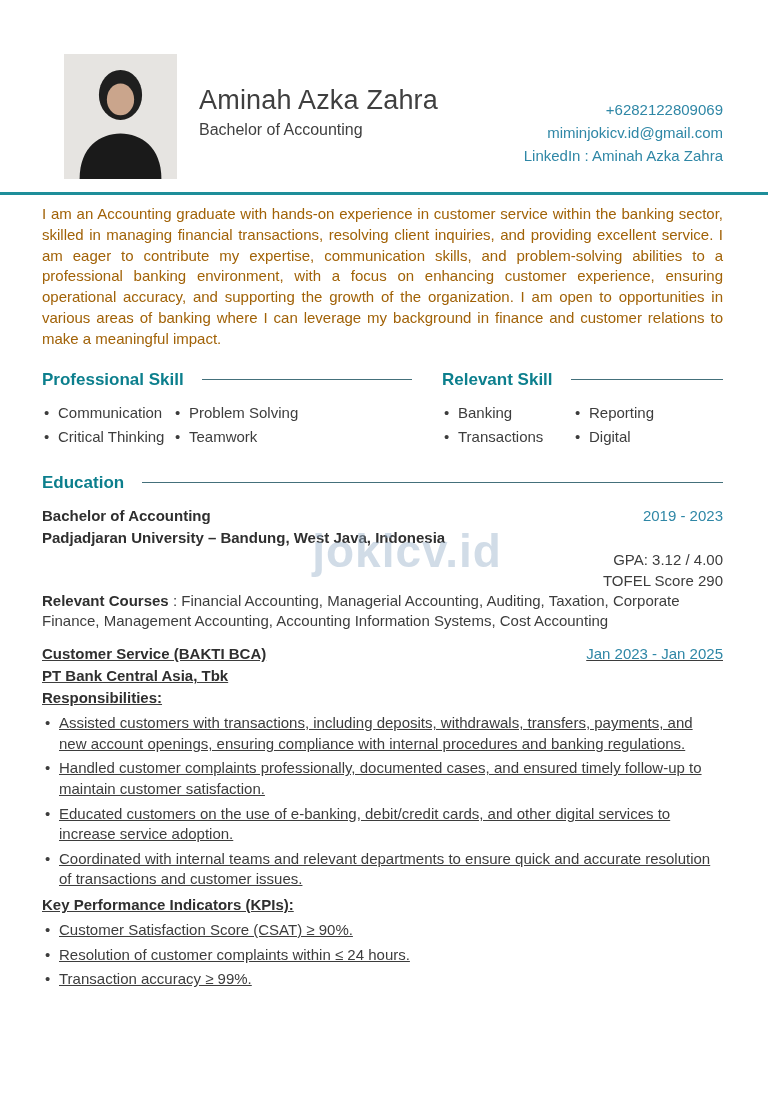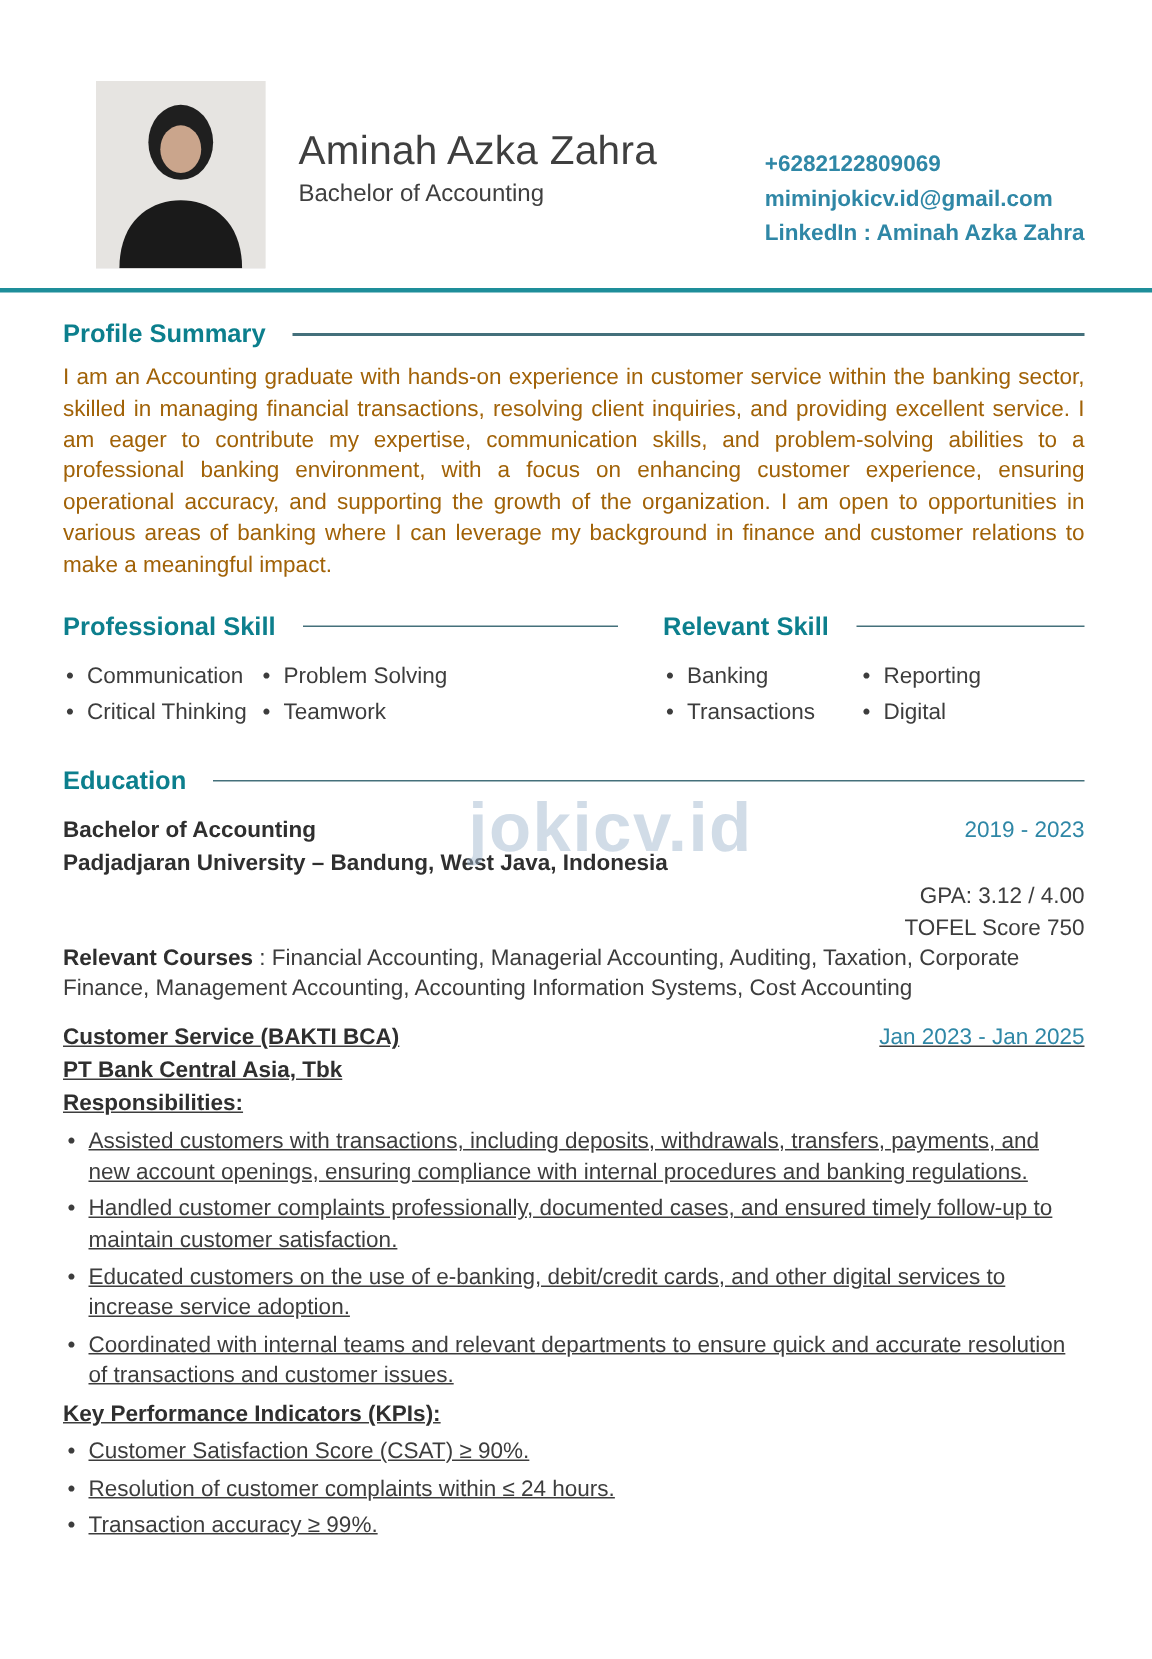--- a/index.html
+++ b/index.html
@@ -19,21 +19,21 @@
   .photo {
     width:113px; height:125px;
     background:#e6e4e1;
     overflow:hidden;
     flex:0 0 auto;
   }
   .photo svg { display:block; width:100%; height:100%; }
   .id-block { margin-left:22px; padding-top:30px; }
   .name { font-size:27px; font-weight:400; color:#3f3f3f; letter-spacing:.2px; line-height:1.2; }
   .degree { margin-top:5px; font-size:16px; color:#3f3f3f; }
-  .contact { margin-left:auto; text-align:left; padding-top:44px; line-height:23px;font-weight:bold; }
+  .contact { margin-left:auto; text-align:right; padding-top:44px; line-height:23px; }
   .contact .line, .contact a { color:#2f87a6; font-size:15px; text-decoration:none; display:block; }
   .top-rule { height:3px; background:#1e8e9a; margin-top:13px; }
 
   
   .main { padding:0 45px 0 42px; position:relative; z-index:1; }
   .sec-head { display:flex; align-items:center; gap:18px; }
   .sec-head h2 { font-size:17px; font-weight:700; color:#0c7f8d; white-space:nowrap; }
   .sec-head .rule { flex:1; height:1.5px; background:#44707b; }
 
   .profile-head { margin-top:18px; }
@@ -93,24 +93,20 @@
       <span class="line">+6282122809069</span>
       <a href="#">miminjokicv.id@gmail.com</a>
       <a href="#">LinkedIn : Aminah Azka Zahra</a>
     </div>
   </header>
   <div class="top-rule"></div>
 
   <div class="main">
 
     <section>
-      <div class="sec-head profile-head">
-        <h2>Profile Summary</h2>
-        <div class="rule"></div>
-      </div>
       <p class="profile-text">I am an Accounting graduate with hands-on experience in customer service within the banking sector, skilled in managing financial transactions, resolving client inquiries, and providing excellent service. I am eager to contribute my expertise, communication skills, and problem-solving abilities to a professional banking environment, with a focus on enhancing customer experience, ensuring operational accuracy, and supporting the growth of the organization. I am open to opportunities in various areas of banking where I can leverage my background in finance and customer relations to make a meaningful impact.</p>
     </section>
 
     <div class="skills-row">
       <section>
         <div class="sec-head">
           <h2>Professional Skill</h2>
           <div class="rule"></div>
         </div>
         <div class="skill-lists">
@@ -147,21 +143,21 @@
         <h2>Education</h2>
         <div class="rule"></div>
       </div>
       <div class="edu-body">
         <div class="row-split">
           <span class="bold-line">Bachelor of Accounting</span>
           <span class="date">2019 - 2023</span>
         </div>
         <div class="bold-line">Padjadjaran University – Bandung, West Java, Indonesia</div>
         <div class="plain-line">GPA: 3.12 / 4.00</div>
-        <div class="plain-line">TOFEL Score 750</div>
+        <div class="plain-line">TOFEL Score 290</div>
         <p class="courses"><span class="lbl">Relevant Courses</span><span> : Financial Accounting, Managerial Accounting, Auditing, Taxation, Corporate Finance, Management Accounting, Accounting Information Systems, Cost Accounting</span></p>
       </div>
     </section>
 
     <section>
       <div class="work-body">
         <div class="row-split">
           <span class="bold-line">Customer Service (BAKTI BCA)</span>
           <span class="date">Jan 2023 - Jan 2025</span>
         </div>

